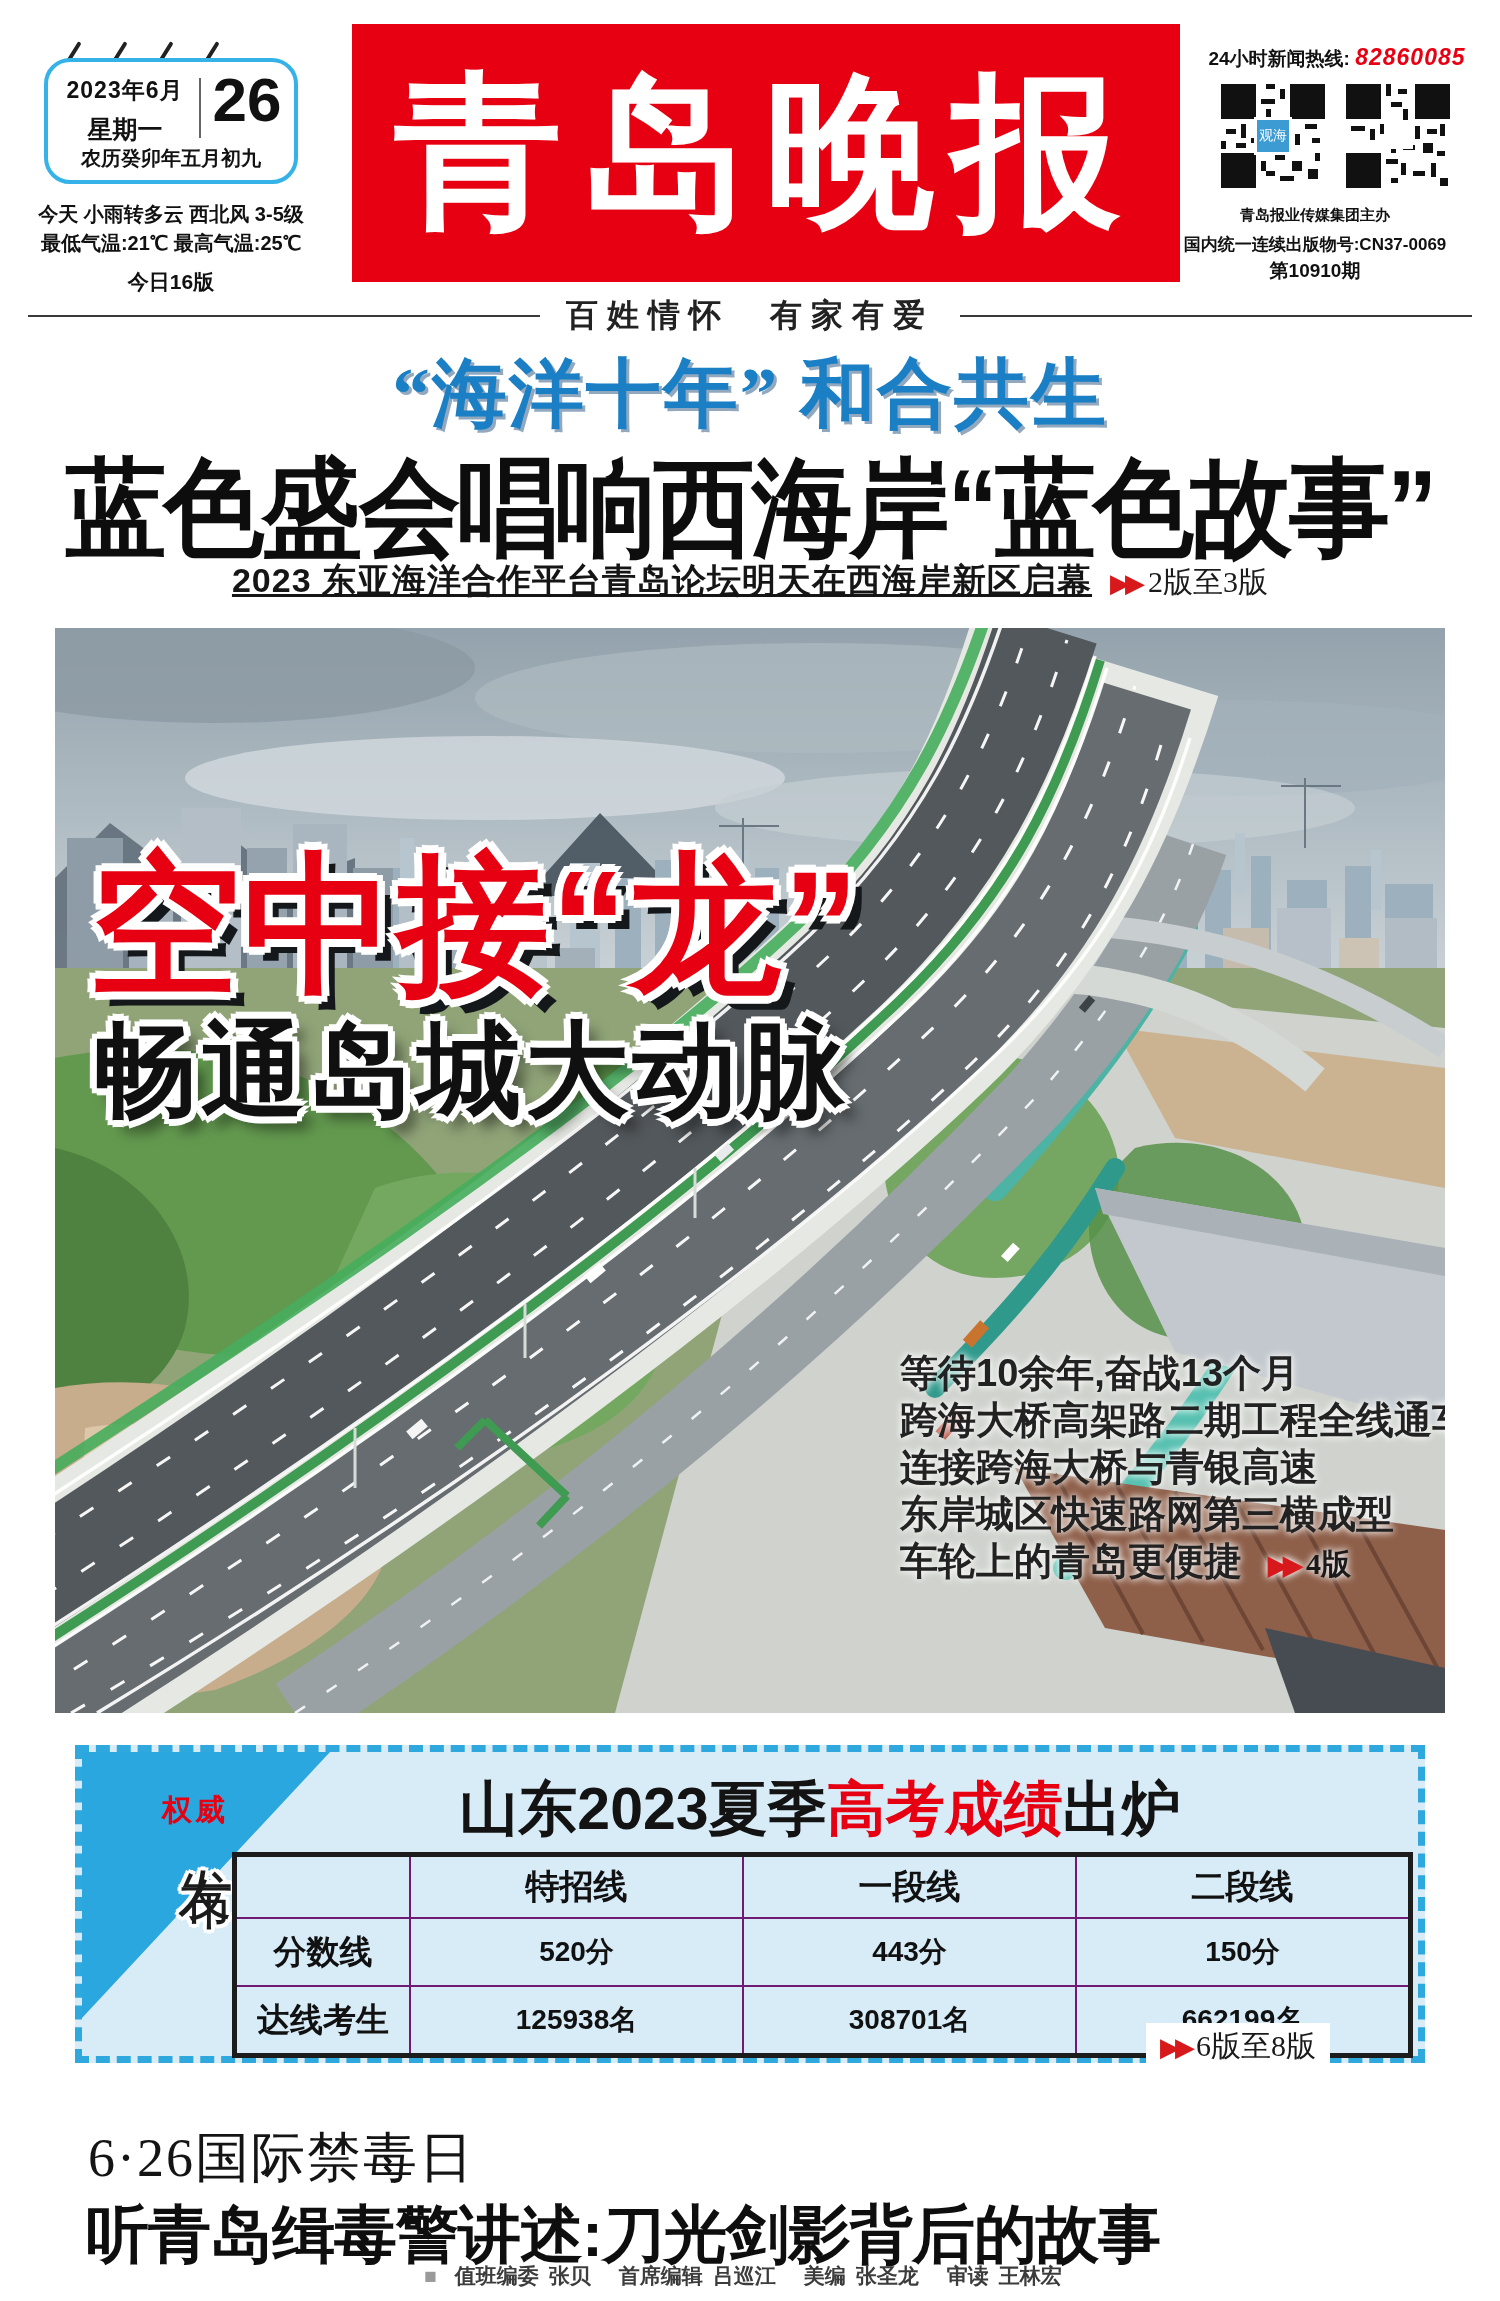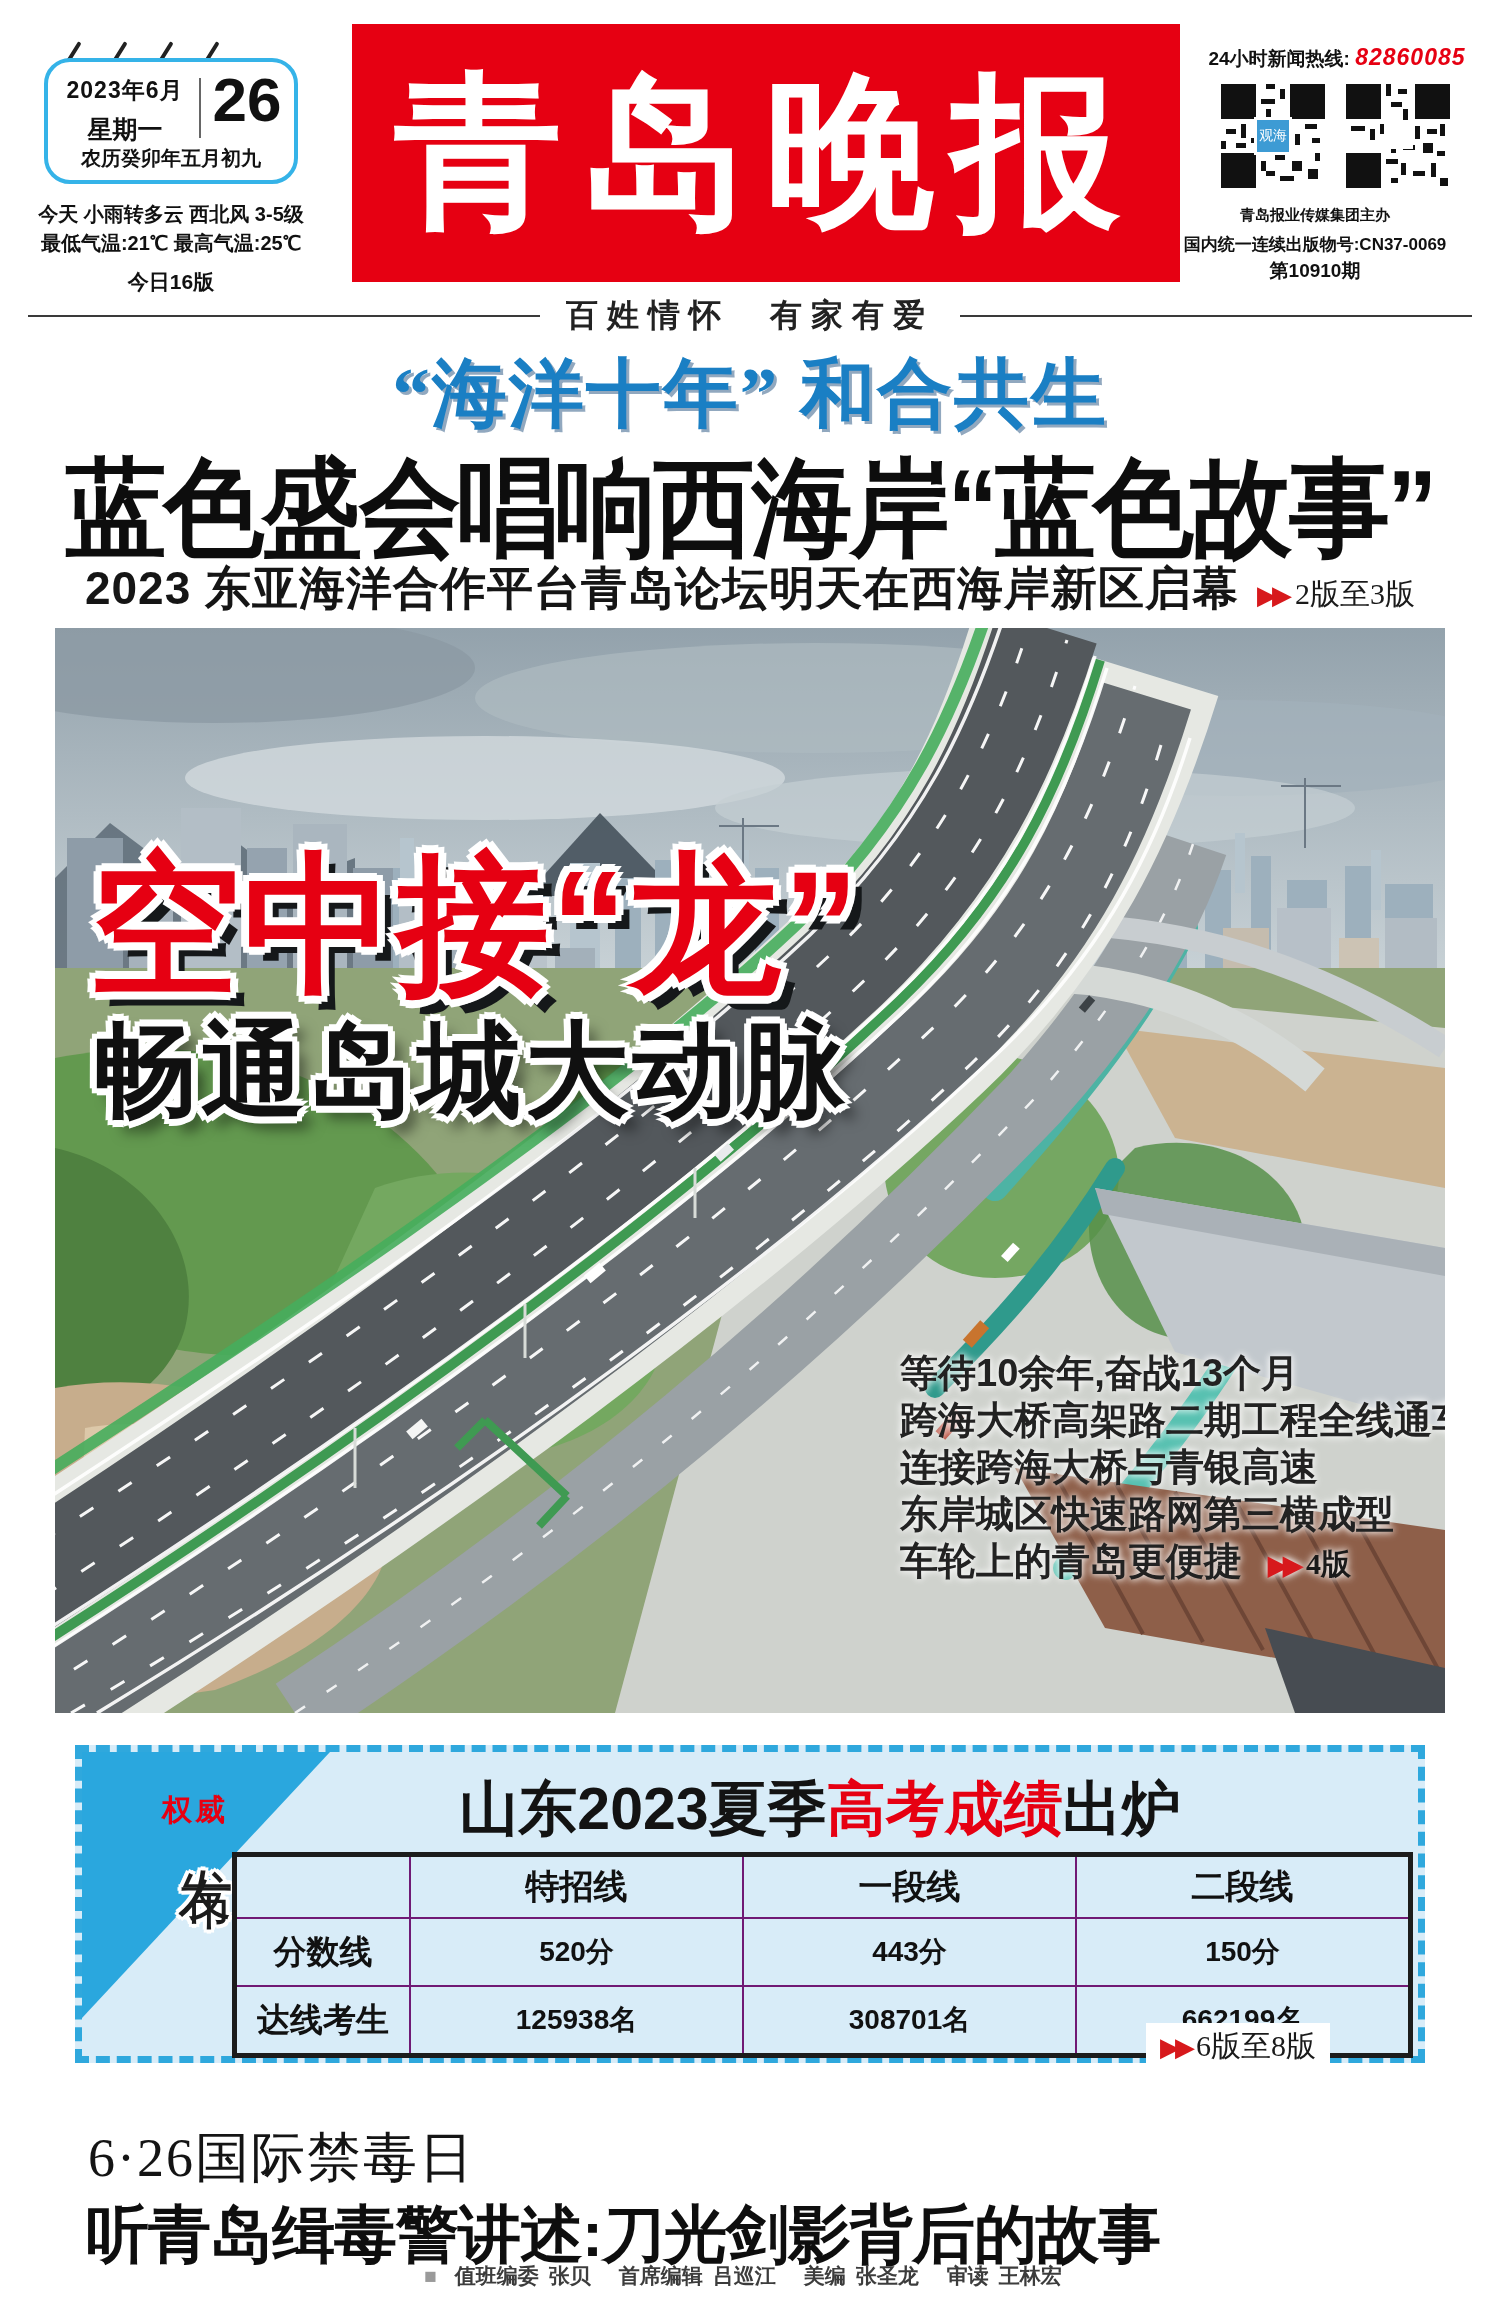--- a/index.html
+++ b/index.html
@@ -37,21 +37,21 @@
   .rule{flex:1;height:2px;background:#3a3a3a;}
   .slogan-text{font-size:32px;font-weight:600;letter-spacing:9px;color:#222;white-space:nowrap;display:flex;gap:40px;}
 
   
   .kicker{left:0;right:0;top:344px;text-align:center;font-family:"Liberation Serif",serif;
     font-size:75px;font-weight:900;color:#1a7fc4;letter-spacing:2px;
     text-shadow:3px 3px 0 rgba(12,62,112,.45);}
   .headline{left:26px;right:26px;top:438px;text-align:center;font-size:101px;font-weight:900;
     letter-spacing:-3px;color:#0d0d0d;transform:scaleY(1.06);transform-origin:50% 0;white-space:nowrap;}
   .subrow{left:0;right:0;top:558px;display:flex;justify-content:center;align-items:baseline;gap:18px;}
-  .subheadline{font-size:46px;font-weight:600;color:#151515;letter-spacing:1px;white-space:nowrap;}
+  .subheadline{font-size:34px;font-weight:600;color:#151515;letter-spacing:1px;white-space:nowrap;text-decoration:underline;}
   .pageref{display:inline-flex;align-items:baseline;gap:2px;white-space:nowrap;}
   .arrows{color:#d7191c;font-size:26px;letter-spacing:-5px;margin-right:6px;}
   .pr-label{font-family:"Liberation Serif",serif;font-size:30px;color:#1a1a1a;}
 
   
   .photo{left:55px;top:628px;width:1390px;height:1085px;background:#e5e5e5;overflow:hidden;}
   .photo svg{position:absolute;left:0;top:0;width:100%;height:100%;}
   .ov1{position:absolute;left:34px;top:196px;font-size:152px;font-weight:900;color:#e60012;letter-spacing:2px;white-space:nowrap;
     text-shadow:-6px -6px 0 #fff,6px -6px 0 #fff,-6px 6px 0 #fff,6px 6px 0 #fff,-8px 0 0 #fff,8px 0 0 #fff,0 -8px 0 #fff,0 8px 0 #fff,
       14px 14px 0 #15181a;}

